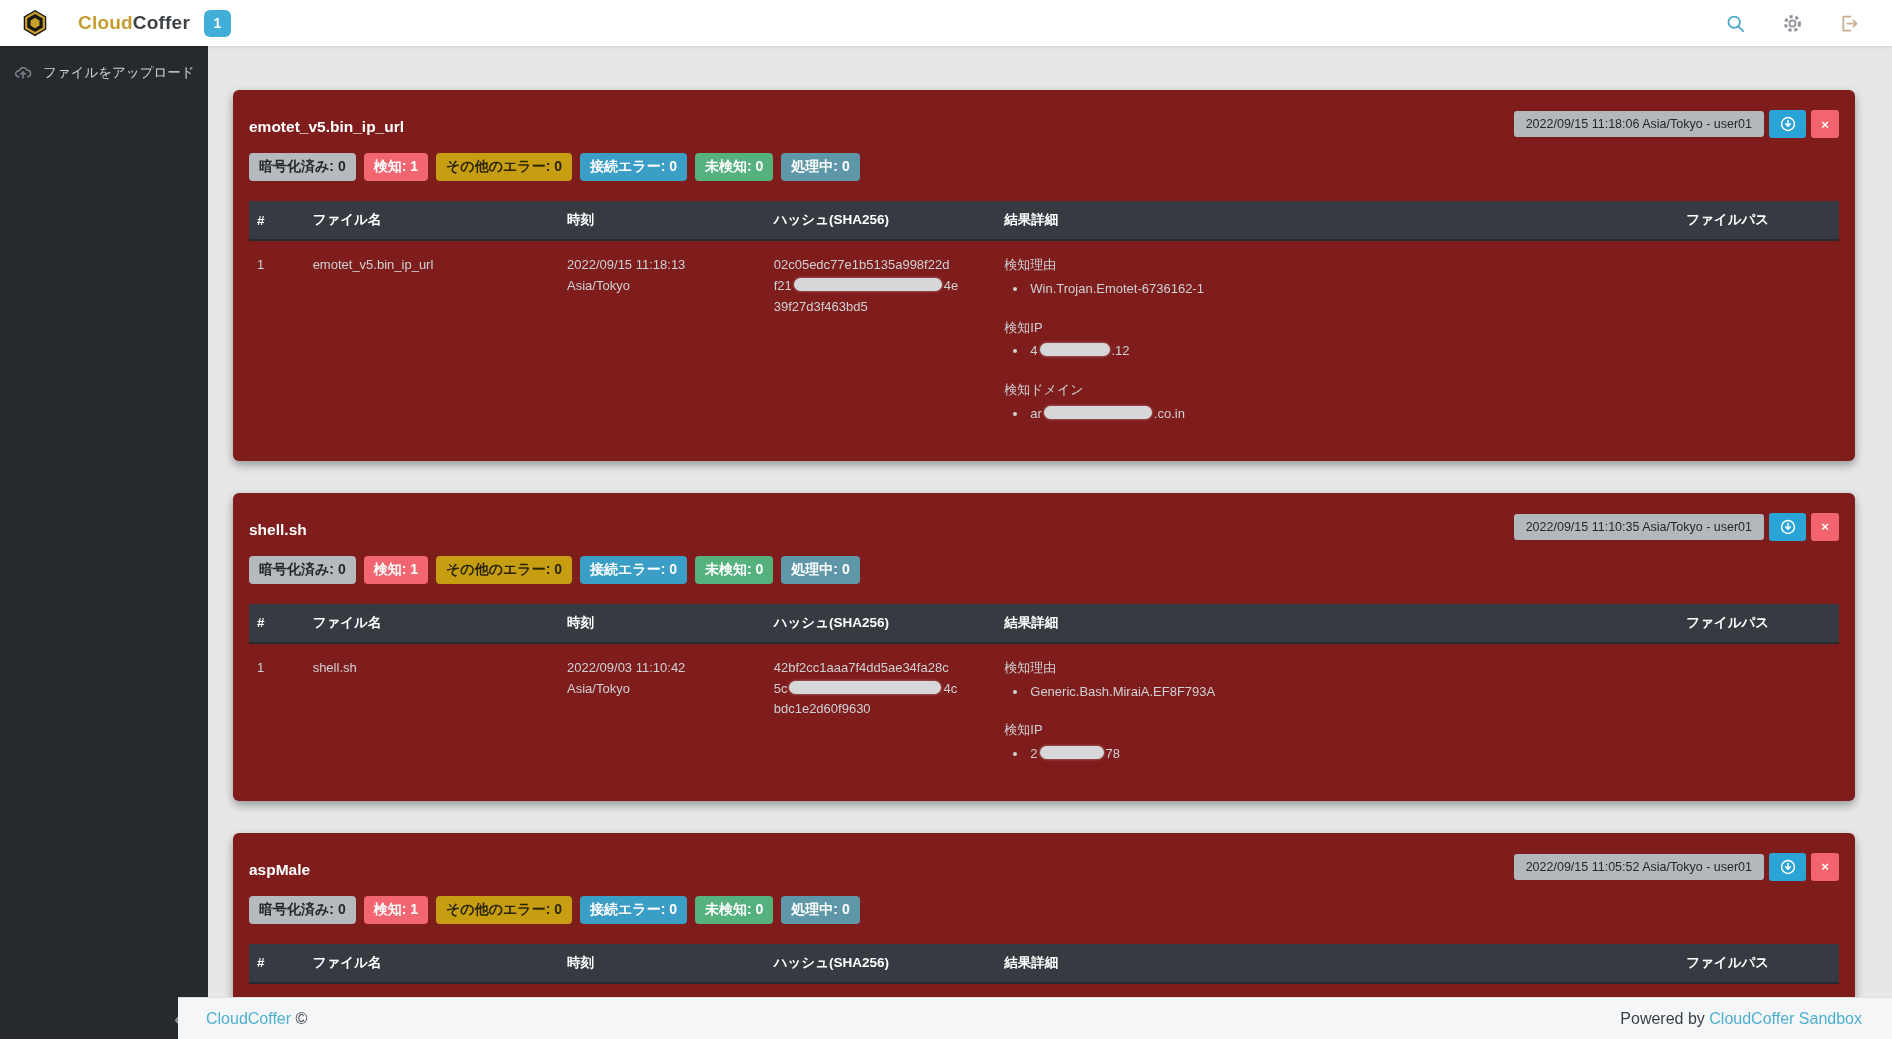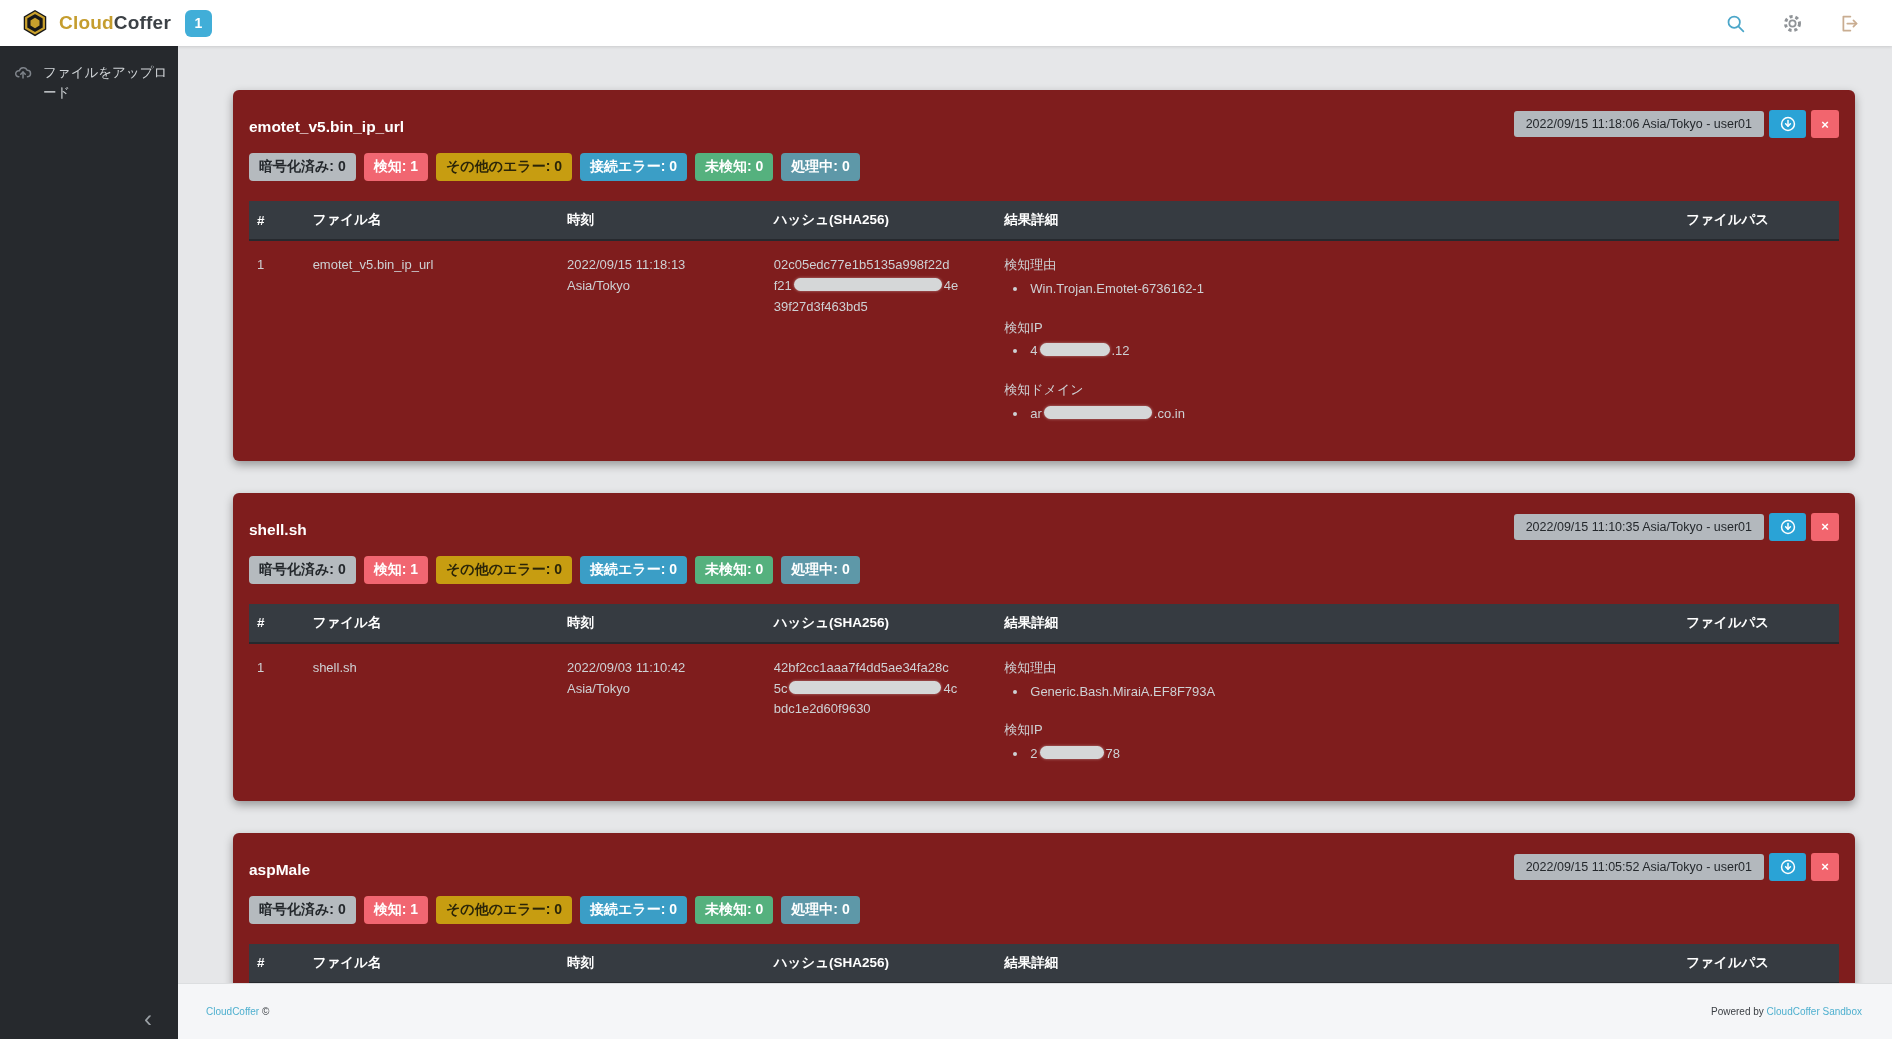--- a/index.html
+++ b/index.html
@@ -10,33 +10,33 @@
     background:#e6e7e9; color:#2c3136;
   }
   
   .topbar {
     position:absolute; top:0; left:0; right:0; height:46px; background:#ffffff;
     display:flex; align-items:center; padding:0 26px 0 20px; z-index:20;
     box-shadow:0 1px 3px rgba(0,0,0,.12);
   }
   .brand { display:flex; align-items:center; gap:9px; }
   .brand-text { font-size:19px; font-weight:bold; letter-spacing:.2px; }
-  .brand-gold { color:#c59d2e; }
+  .brand-gold { color:#c59d2e;margin-left:19px; }
   .brand-dark { color:#3c4146;text-align:center; }
   .count-badge {
     margin-left:14px; min-width:27px; height:27px; padding:0 6px;
     background:#41aed8; border-radius:6px; color:#fff; font-size:14px; font-weight:bold;
     display:flex; align-items:center; justify-content:center; cursor:pointer;
   }
   .topbar-icons { margin-left:auto; display:flex; align-items:center; gap:36px; padding-right:6px; }
   .topbar-icons .tb-icon { cursor:pointer; display:flex; }
 
   
   .sidebar {
-    position:absolute; top:46px; left:0; bottom:0; width:178px;
+    position:absolute; top:46px; left:0; bottom:0; width:208px;
     background:#26292d; z-index:15;
   }
   .side-item {
     display:flex; gap:11px; padding:17px 8px 17px 14px; cursor:pointer;
     color:#cfd3d6; font-size:13.5px; line-height:1.5; align-items:flex-start;
   }
   .side-item.active { background:#2e3237; }
   .side-item .s-icon { flex:0 0 auto; margin-top:1px; display:flex; }
   .collapse-btn {
     position:absolute; bottom:4px; right:18px; background:none; border:none;
@@ -99,24 +99,24 @@
   .d-sec ul { margin:3px 0 0; padding-left:24px; }
   .d-sec li { padding-left:2px; }
   .redact {
     display:inline-block; background:#d5d7d8; border-radius:7px; height:13px;
     margin:0 2px; vertical-align:-1px; box-shadow:0 0 3px rgba(255,255,255,.45);
   }
   .card-clipped { height:250px; }
 
   
   .footer {
-    position:absolute; left:178px; right:0; bottom:0; height:56px; z-index:18;
+    position:absolute; left:178px; right:0; bottom:0; height:42px; z-index:18;
     background:#f5f6f8; border-top:1px solid #dcdee0;
     display:flex; align-items:center; justify-content:space-between;
-    padding:0 30px 0 28px; font-size:10px; color:#3c4045;
+    padding:0 30px 0 28px; font-size:16px; color:#3c4045;
   }
   .link { color:#4fb0cf; cursor:pointer; }
   .muted { color:#3c4045; }
 </style>
 </head>
 <body>
 
 <header class="topbar">
   <div class="brand">
     <span style="display:flex;">

